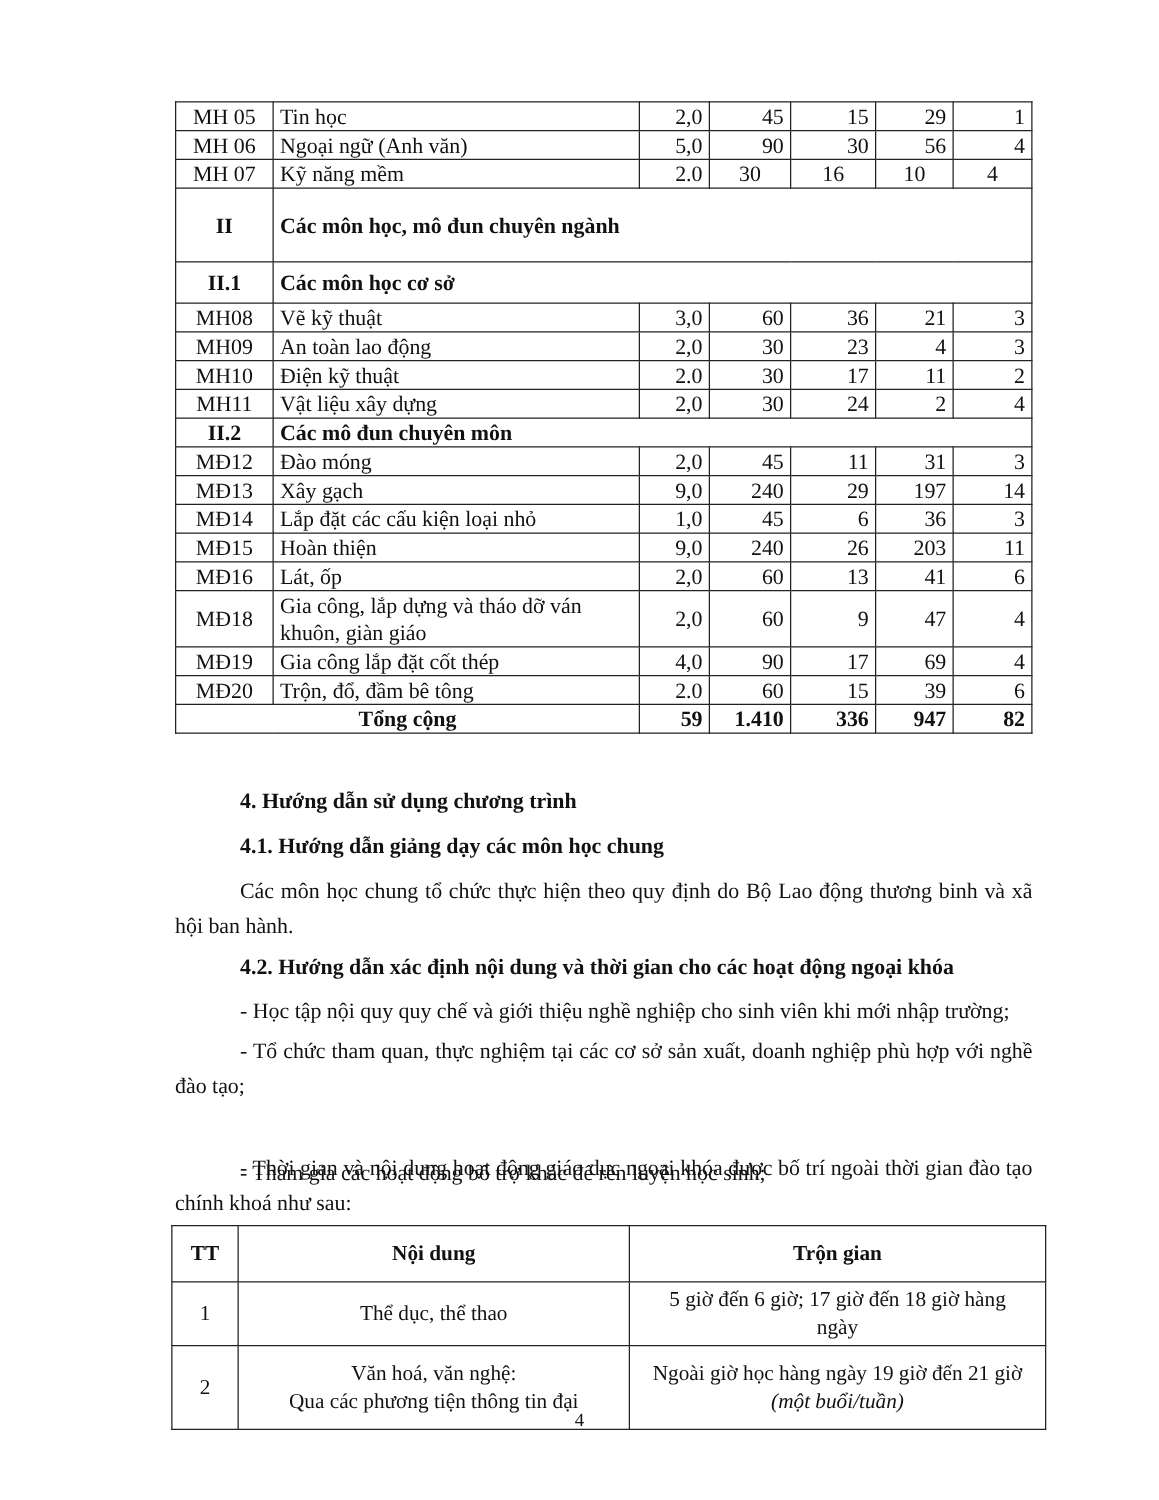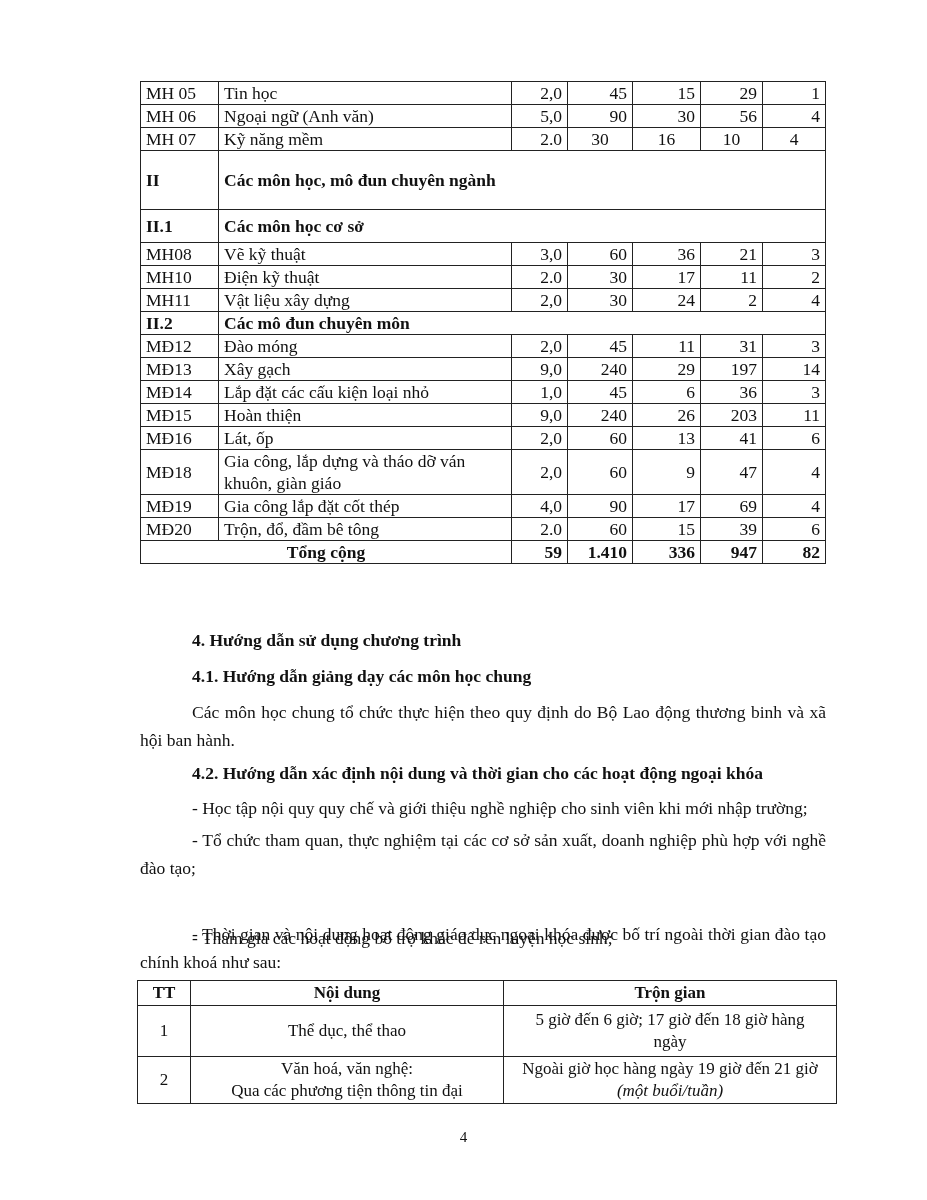--- a/index.html
+++ b/index.html
@@ -11,40 +11,40 @@
                table-layout: fixed; font-size: 17.5px; }
   table.curr td { border: 1px solid #222; padding: 0 5px; line-height: 21px; height: 22px;
                   vertical-align: middle; white-space: nowrap; }
   table.curr col.c0 { width: 78px; }
   table.curr col.c1 { width: 293px; }
   table.curr col.c2 { width: 56px; }
   table.curr col.c3 { width: 65px; }
   table.curr col.c4 { width: 68px; }
   table.curr col.c5 { width: 62px; }
   table.curr col.c6 { width: 63px; }
-  td.code { text-align: left; }
+  td.code { text-align: center; }
   td.num { text-align: right; }
   td.ctr { text-align: center; }
   td.wrap { white-space: normal !important; line-height: 22px !important; }
   tr.sec td { font-weight: bold; font-family: Liberation Serif, serif; }
   tr.sec-big td { height: 58px; }
   tr.sec-mid td { height: 32px; margin-left: 44px; }
   tr.total td { font-weight: bold; }
 
   
   .txt { position: absolute; left: 140px; width: 686px; font-size: 17.5px; line-height: 28px;
          text-align: justify; }
   .h { font-weight: bold; }
   .indent { text-indent: 52px; }
 
   
   table.act { position: absolute; left: 137px; top: 980px; border-collapse: collapse;
               table-layout: fixed; font-size: 17px; }
   table.act td { border: 1px solid #222; text-align: center; vertical-align: middle;
-                 line-height: 22px; padding: 1px 4px; }
+                 line-height: 22px; padding: 11px 4px; }
   table.act col.a0 { width: 53px; }
   table.act col.a1 { width: 313px; }
   table.act col.a2 { width: 333px; }
   table.act tr.hdr td { font-weight: bold; height: 22px; }
   .italic { font-style: italic; }
 
   .pageno { position: absolute; top: 1129px; left: 0; width: 927px; text-align: center;
             font-size: 15px; }
 </style>
 </head>
@@ -96,20 +96,29 @@
         <td class="code">II.1</td>
         <td colspan="6">Các môn học cơ sở</td>
       </tr>
       <tr>
         <td class="code">MH08</td>
         <td>Vẽ kỹ thuật</td>
         <td class="num">3,0</td>
         <td class="num">60</td>
         <td class="num">36</td>
         <td class="num">21</td>
+        <td class="num">3</td>
+      </tr>
+      <tr>
+        <td class="code">MH09</td>
+        <td>An toàn lao động</td>
+        <td class="num">2,0</td>
+        <td class="num">30</td>
+        <td class="num">23</td>
+        <td class="num">4</td>
         <td class="num">3</td>
       </tr>
       <tr>
         <td class="code">MH10</td>
         <td>Điện kỹ thuật</td>
         <td class="num">2.0</td>
         <td class="num">30</td>
         <td class="num">17</td>
         <td class="num">11</td>
         <td class="num">2</td>

